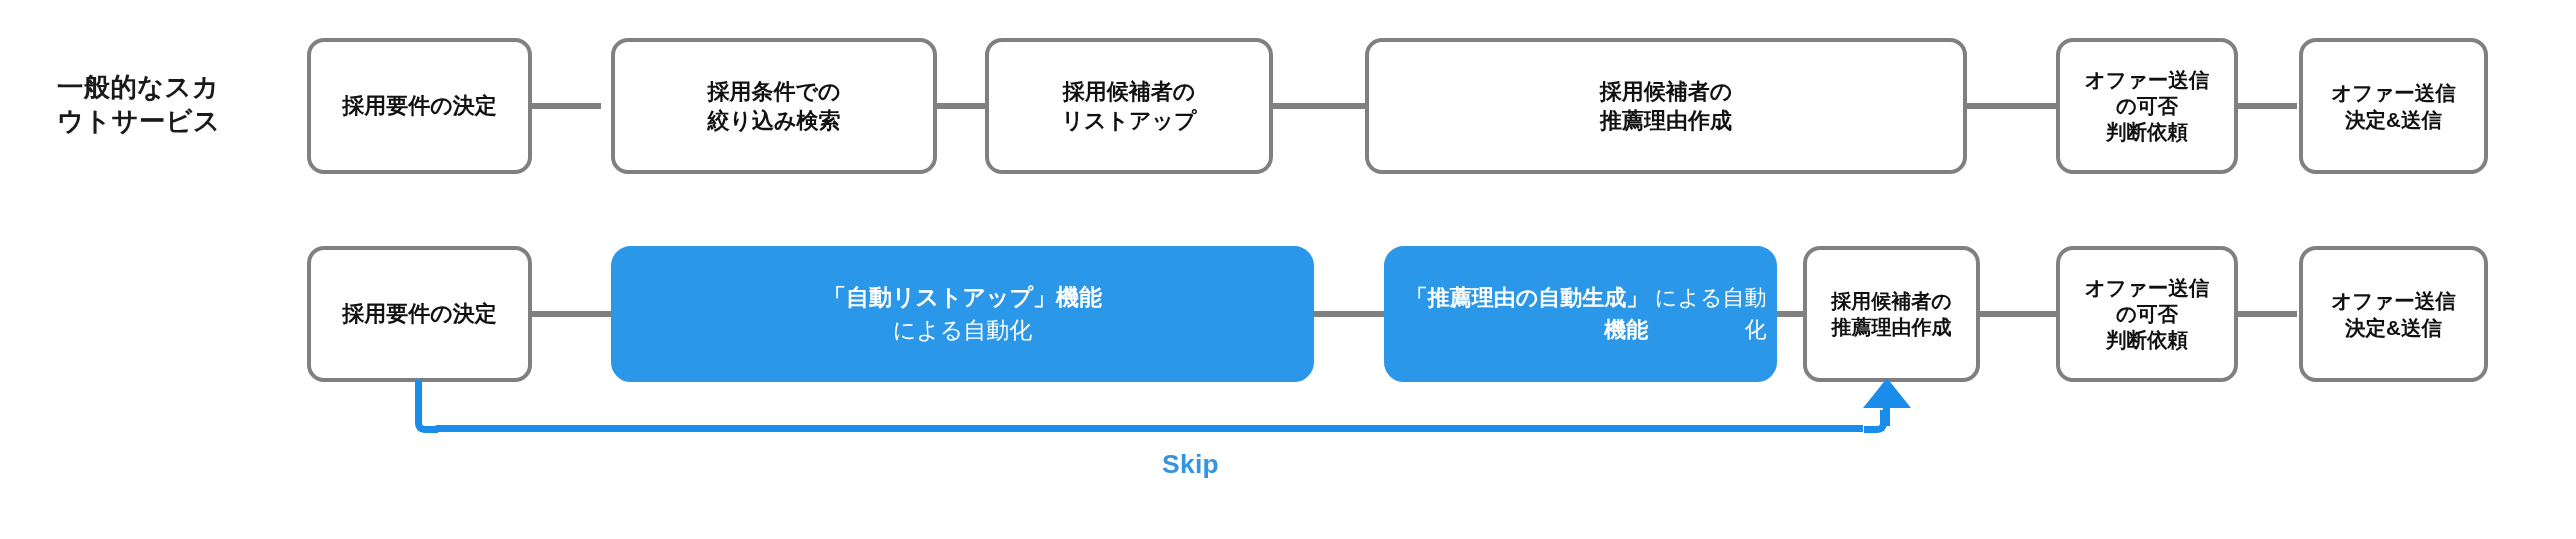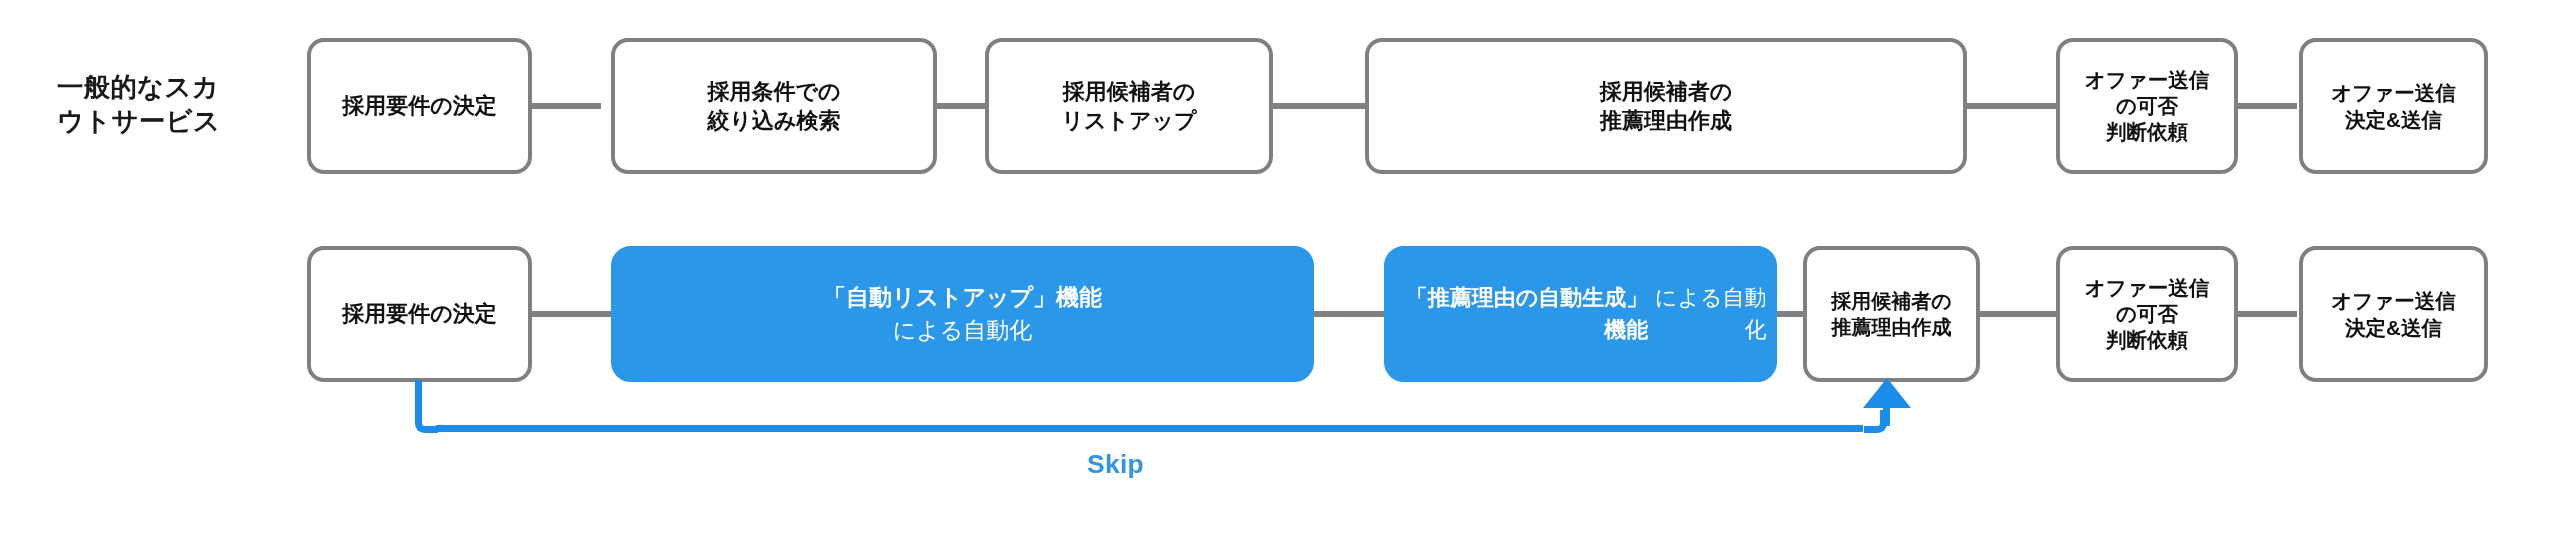--- a/index.html
+++ b/index.html
@@ -35,21 +35,21 @@
   .skip-v{width:7.3px;}
   .skip-h{height:7.3px;}
   #skip-corner-l{position:absolute;width:22.5px;height:22.5px;border-left:7.3px solid #1a8cea;
      border-bottom:7.3px solid #1a8cea;border-bottom-left-radius:9.2px;box-sizing:border-box;}
   #skip-corner-r{position:absolute;width:22.5px;height:22.5px;border-right:7.3px solid #1a8cea;
      border-bottom:7.3px solid #1a8cea;border-bottom-right-radius:9.2px;box-sizing:border-box;}
   #skip-arrow{position:absolute;width:0;height:0;
      border-left:24px solid transparent;border-right:24px solid transparent;
      border-bottom:30px solid #1a8cea;}
   #skip-label{position:absolute;color:#3594e0;font-weight:700;font-size:26.4px;
-     letter-spacing:0.3px;text-align:left;}
+     letter-spacing:0.3px;text-align:right;}
 </style>
 </head>
 <body>
 
 <div id="stage">
 
   <div class="row-label" id="label-generic">一般的なスカ
 ウトサービス</div>
 
   <div class="conn" style="left:530px;top:103px;width:71px;"></div>

